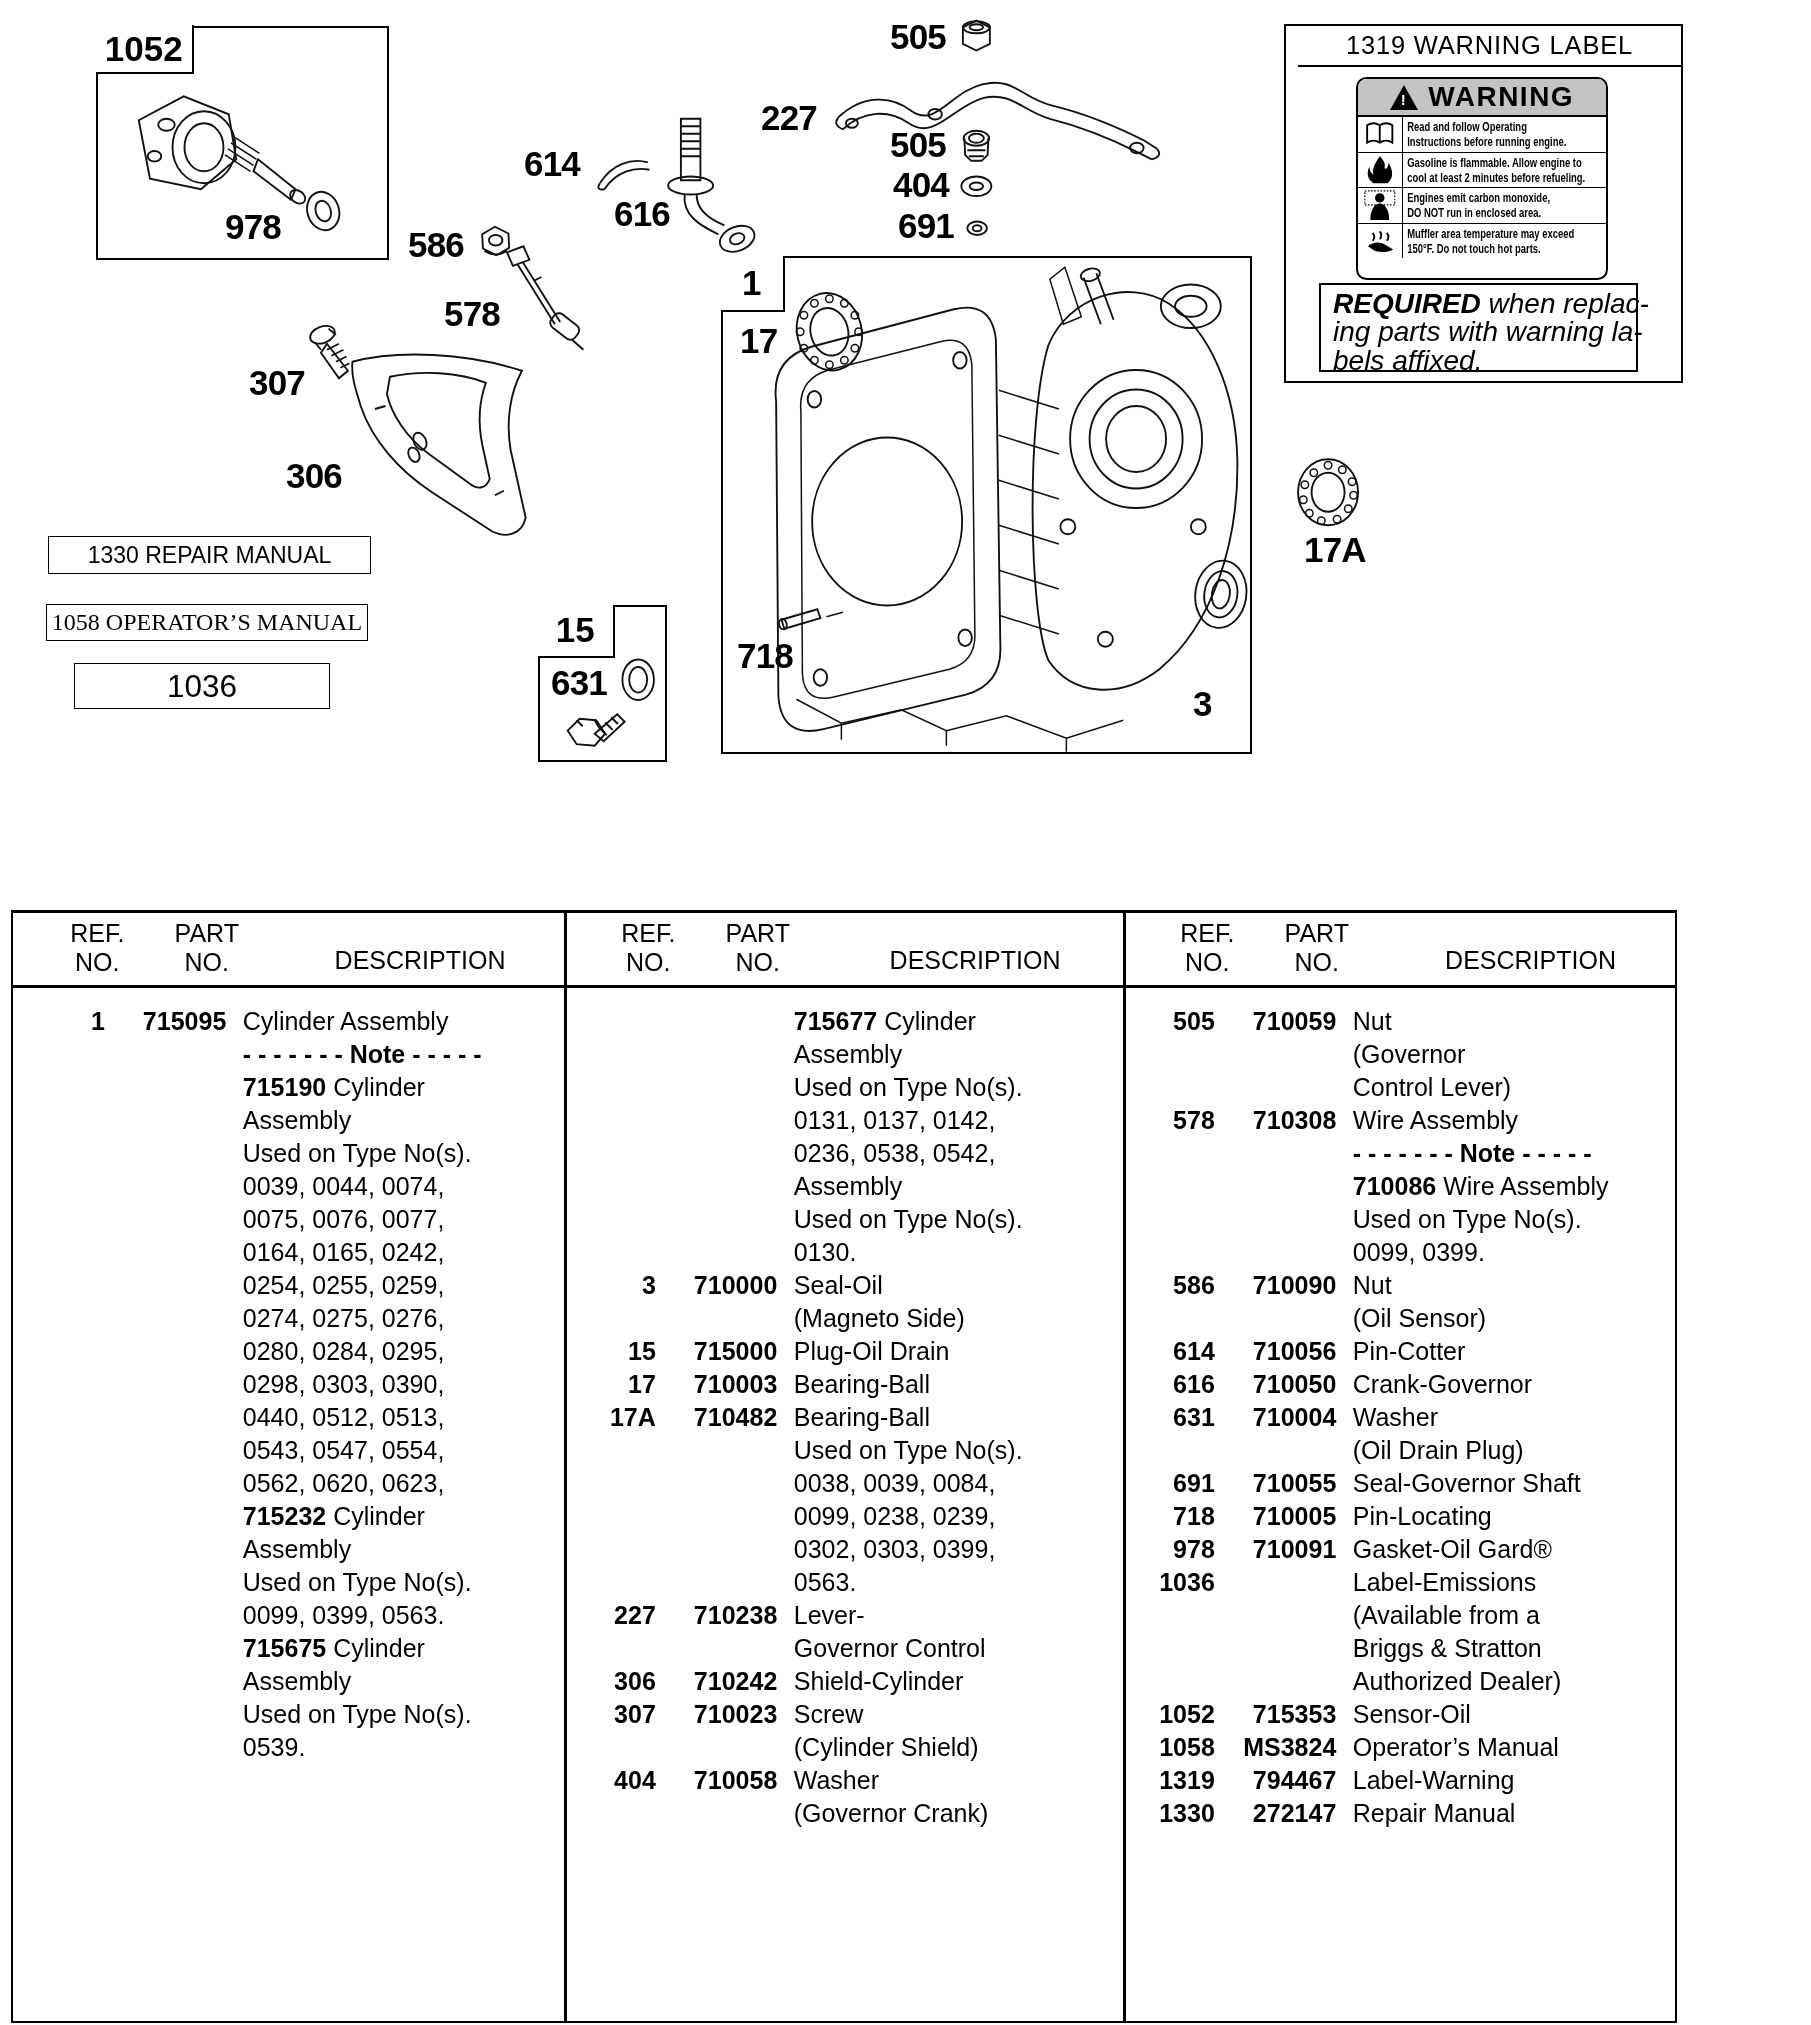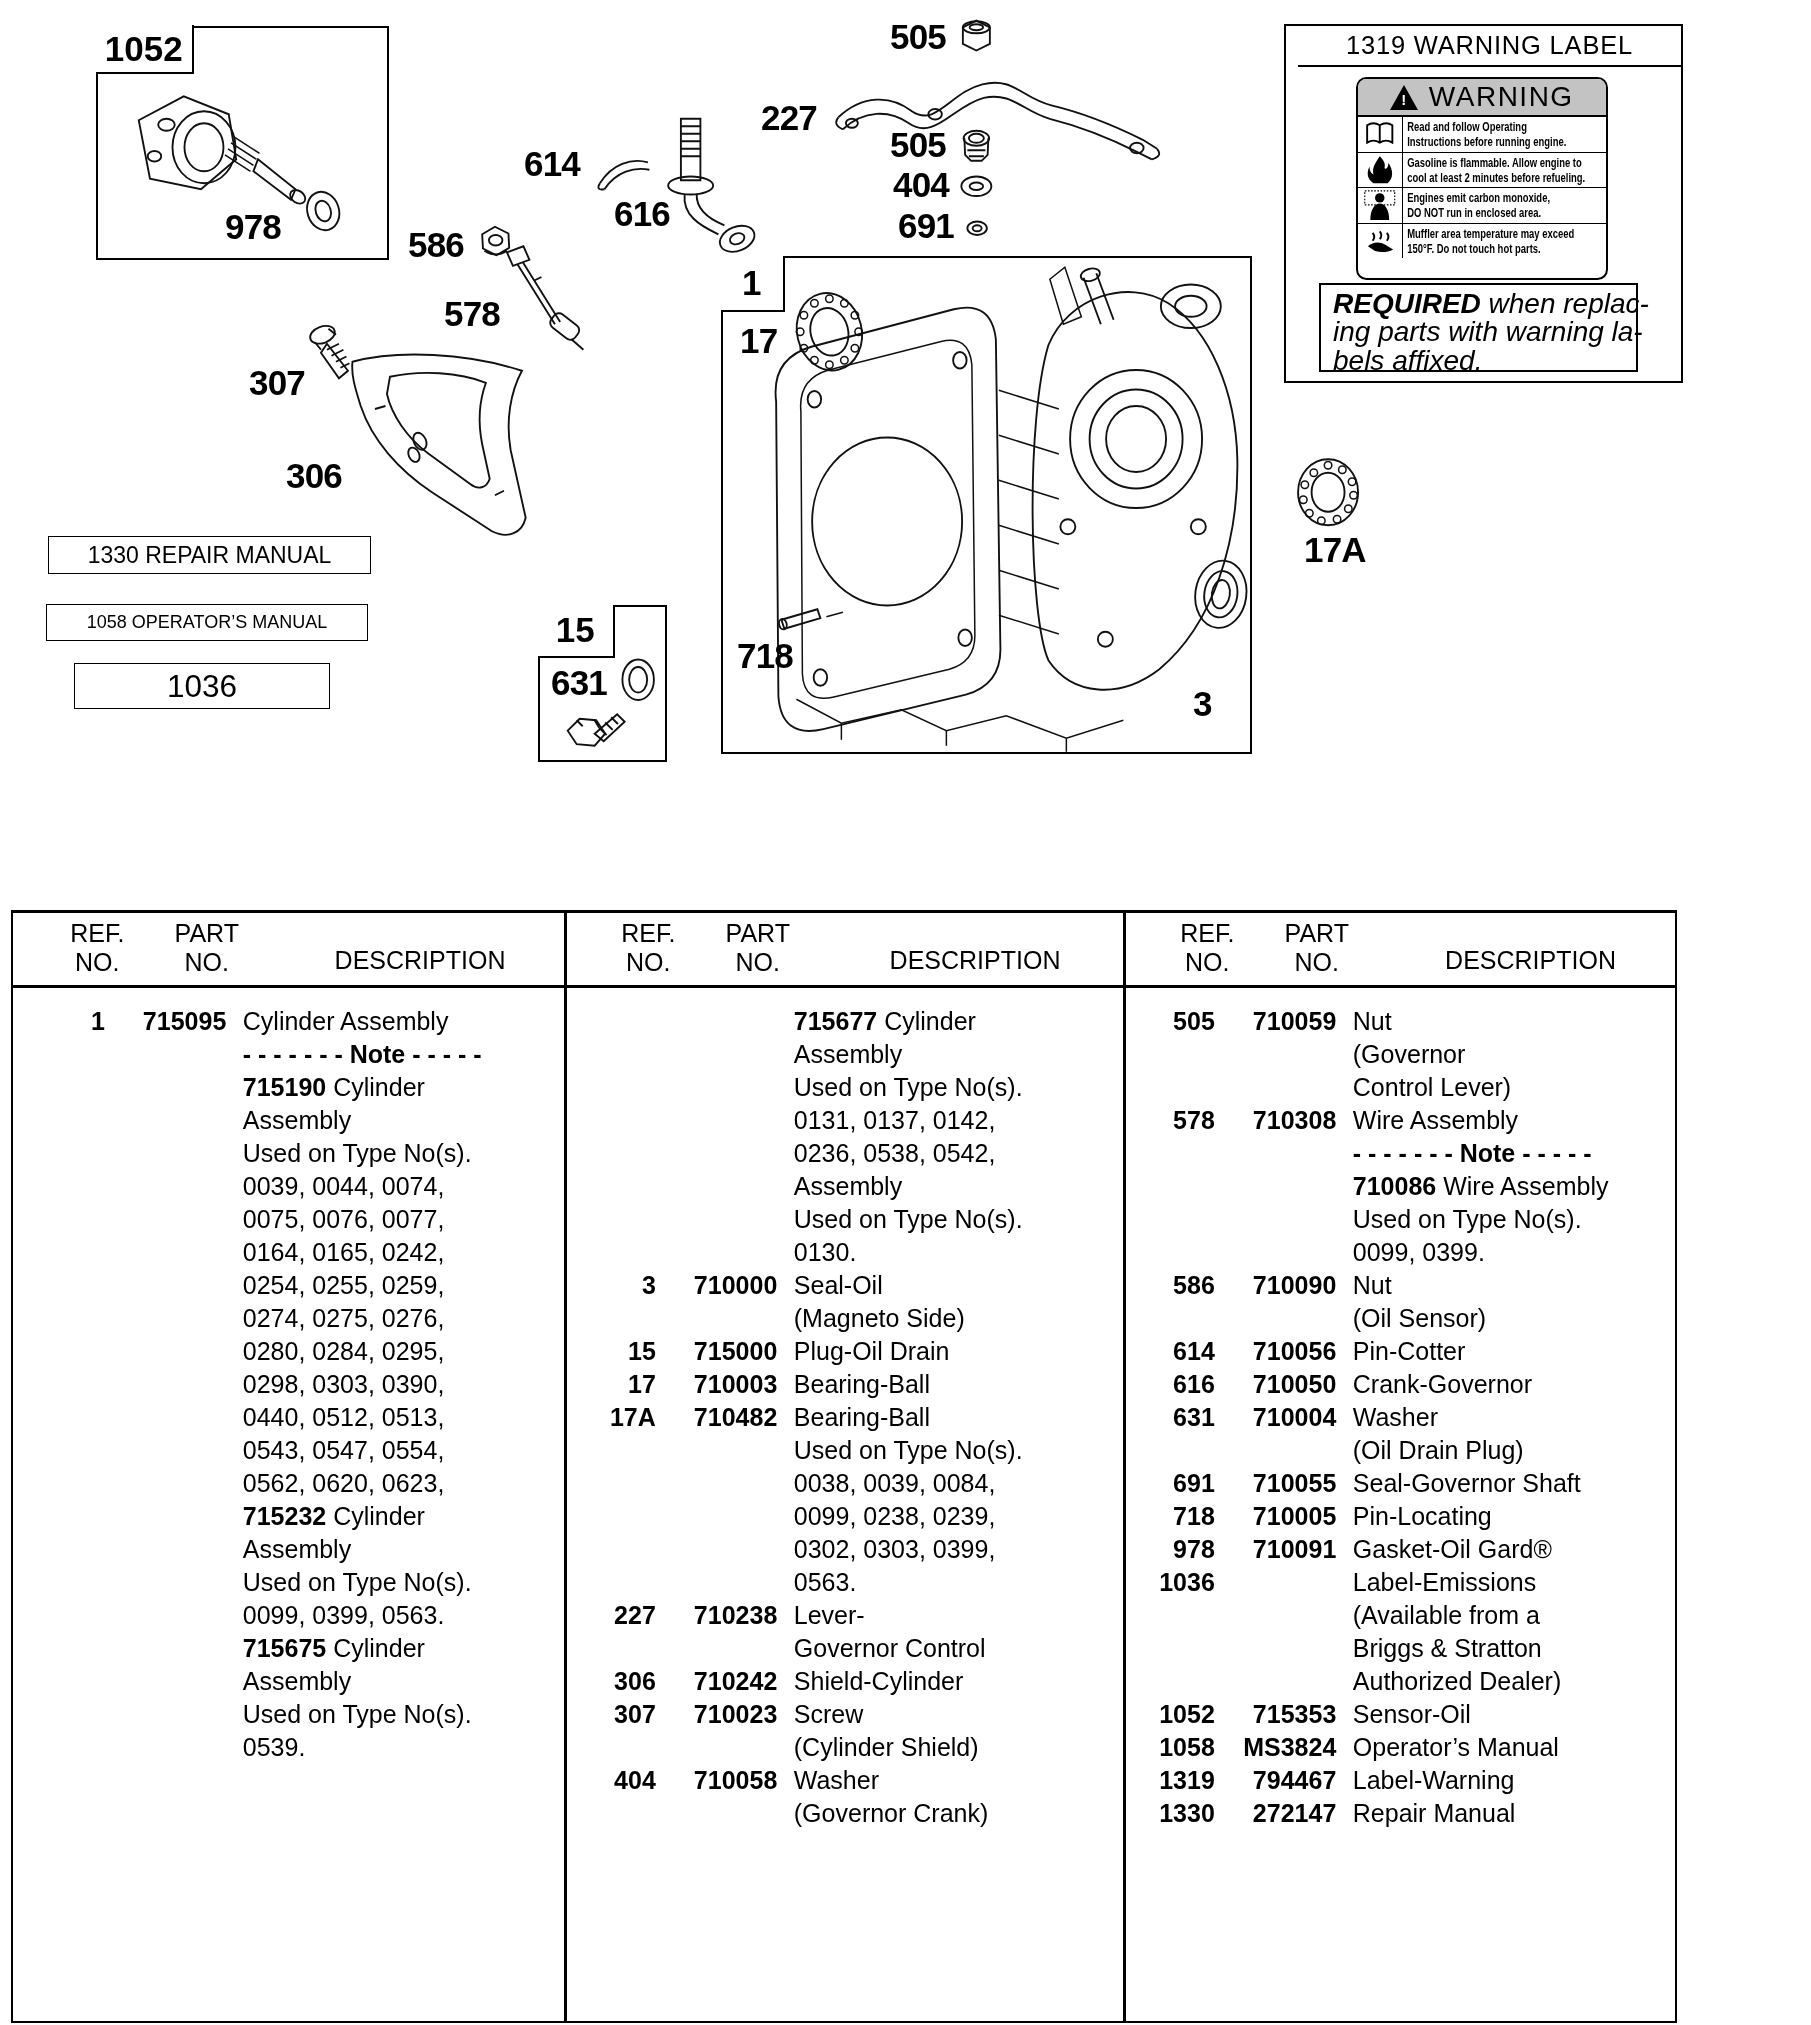--- a/index.html
+++ b/index.html
@@ -8,21 +8,21 @@
   .part-label{position:absolute;font-weight:700;font-size:35px;letter-spacing:-0.8px;white-space:nowrap;}
   .pbox{position:absolute;border:2.3px solid #000;background:transparent;}
   .pbox .corner-tag{position:absolute;left:-2.3px;top:-2.3px;border:2.3px solid #000;border-left:none;border-top:none;
       display:flex;align-items:center;justify-content:center;font-weight:700;font-size:35px;background:#fff;}
   .txtbox{position:absolute;border:1.5px solid #000;display:flex;align-items:center;justify-content:center;white-space:nowrap;}
   
   .warnbox{position:absolute;border:2.3px solid #000;padding-left:12px;}
   .warn-header{height:39px;border-bottom:2.3px solid #000;display:flex;align-items:center;justify-content:center;font-size:25.5px;letter-spacing:0.8px;}
   .sticker{position:absolute;border:2.3px solid #000;border-radius:10.5px;overflow:hidden;background:#fff;}
   .sticker-band{height:36px;background:#c3c3c3;display:flex;align-items:center;justify-content:center;gap:10.5px;border-bottom:2.3px solid #000;}
-  .sticker-band .word{font-weight:400;font-size:28px;letter-spacing:1.5px;}
+  .sticker-band .word{font-weight:700;font-size:28px;letter-spacing:1.5px;}
   .tri{width:0;height:0;border-left:14.3px solid transparent;border-right:14.3px solid transparent;border-bottom:25.5px solid #000;position:relative;}
   .tri .bang{position:absolute;left:-3px;top:6.8px;color:#fff;font-weight:800;font-size:15px;}
   .srow{display:flex;border-top:1.5px solid #000;align-items:center;}
   .srow:first-child{border-top:none;}
   .srow .icn{width:44px;align-self:stretch;border-right:1.5px solid #000;display:flex;align-items:center;justify-content:center;flex:0 0 44px;}
   .srow .stxt{padding:2.3px 3px 2.3px 6px;font-weight:700;font-size:13.5px;line-height:15px;white-space:nowrap;transform:scaleX(.70);transform-origin:left center;}
   .reqbox{position:absolute;border:2.3px solid #000;padding:4.5px 12px;font-style:italic;font-size:28px;line-height:28.5px;white-space:nowrap;}
   .reqbox b{font-weight:700;}
   
   .ptable{position:absolute;border-top:3.8px solid #000;border-bottom:2.3px solid #000;border-left:2.3px solid #000;border-right:2.3px solid #000;}
@@ -236,21 +236,21 @@
 </div>
 
 <div class="pbox" style="left:538px;top:605px;width:125px;height:153px;">
   <div class="corner-tag" style="width:75px;height:51px;">
     <span>15</span>
   </div>
 </div>
 
 <div id="manual-boxes">
     <div class="txtbox" style="left: 48px; top: 536px; width: 321px; height: 36px; font-size: 23px;">1330 REPAIR MANUAL</div>
-    <div class="txtbox" style="left: 46px; top: 604px; width: 320px; height: 35px; font-size: 18px;">1058 OPERATOR’S MANUAL</div>
+    <div class="txtbox" style="left: 46px; top: 604px; width: 320px; height: 35px; font-size: 24px; font-family: Liberation Serif, serif;">1058 OPERATOR’S MANUAL</div>
     <div class="txtbox" style="left: 74px; top: 663px; width: 254px; height: 44px; font-size: 31.5px;">1036</div>
   </div>
 
 <div class="warnbox" style="left:1284px;top:24px;width:383px;height:355px;">
   <div class="warn-header">1319 WARNING LABEL</div>
   <div class="sticker" style="left:70px;top:51px;width:248px;height:199px;">
     <div class="sticker-band">
       <span class="tri">
           <span class="bang">!</span>
         </span>

